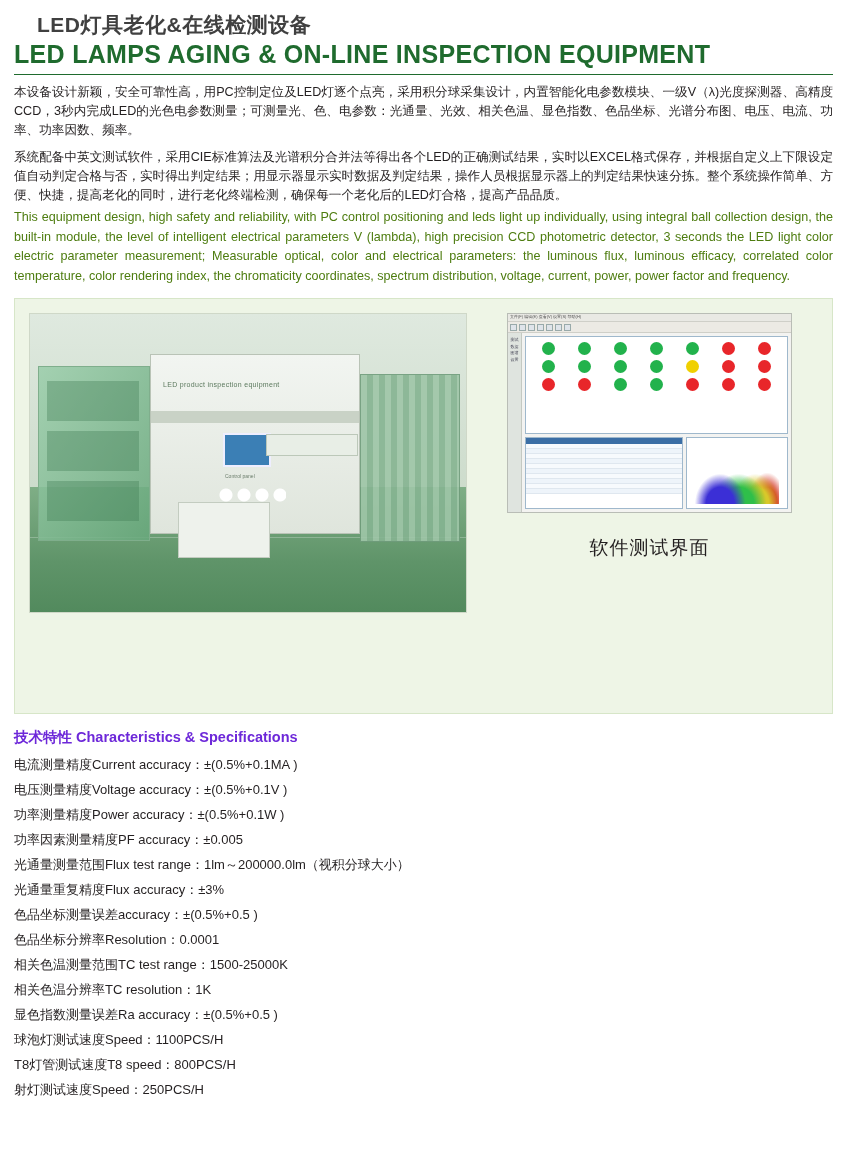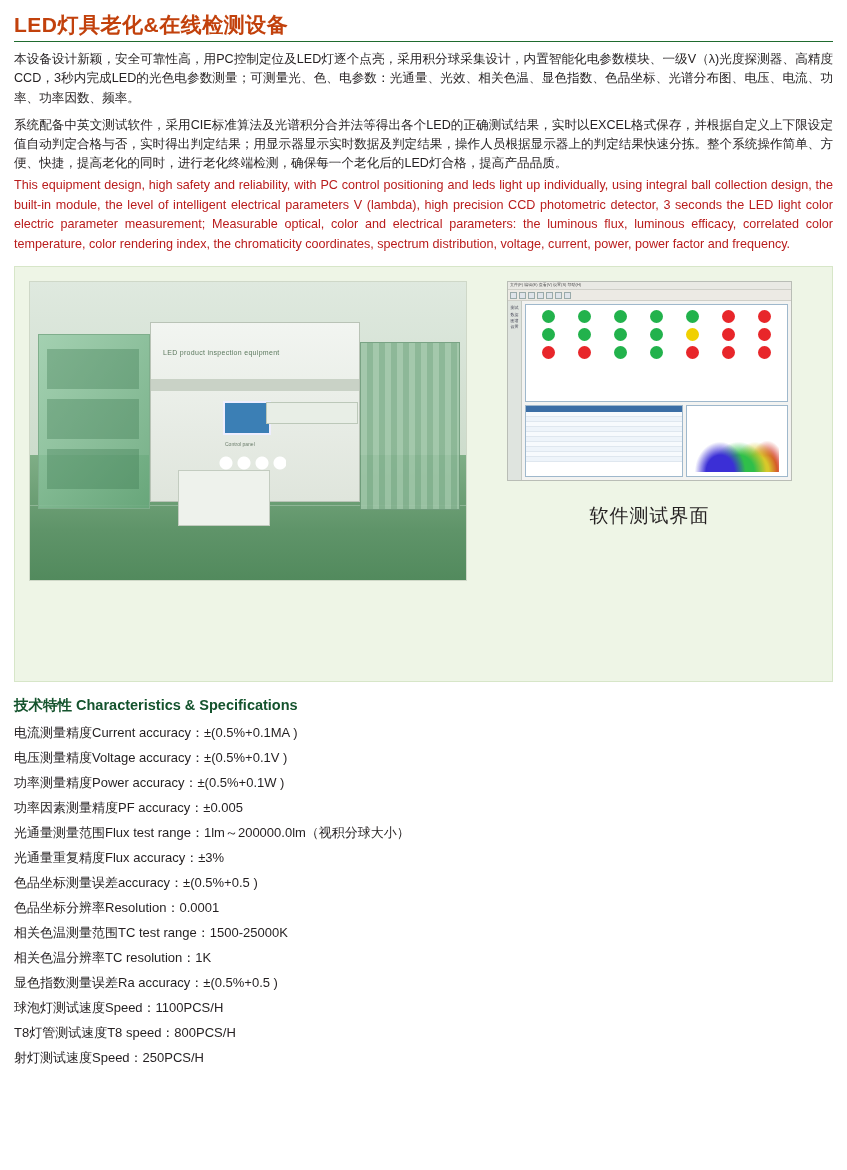--- a/index.html
+++ b/index.html
@@ -12,23 +12,24 @@
     color: #231f20;
     position: relative;
     overflow: hidden;
   }
   .page { padding: 12px 14px 0 14px; }
 
   
   .title-cn {
     font-size: 21px;
     font-weight: bold;
-    color: #c2410c;
+    color: #404040;
     letter-spacing: 0.5px;
     line-height: 1.25;
+    margin-left: 23px;
   }
   .title-en {
     font-size: 25px;
     font-weight: bold;
     color: #1f6b2e;
     letter-spacing: 0.3px;
     line-height: 1.25;
     margin-top: 1px;
   }
   .title-rule {
@@ -42,21 +43,21 @@
     font-size: 12.6px;
     line-height: 1.52;
     text-align: justify;
     color: #231f20;
     margin: 8px 0 1px 0;
   }
   .para-en {
     font-size: 12.6px;
     line-height: 1.55;
     text-align: justify;
-    color: #b91c1c;
+    color: #4d7c0f;
     margin: 3px 0 8px 0;
   }
 
   
   .panel {
     margin-top: 12px;
     background: #eef5e6;
     border: 1px solid #d7e6c8;
     height: 416px;
     position: relative;
@@ -135,37 +136,38 @@
     font-size: 19px;
     color: #231f20;
     letter-spacing: 1px;
   }
 
   
   .spec-wrap { margin-top: 14px; }
   .spec-title {
     font-size: 14.5px;
     font-weight: bold;
-    color: #14532d;
+    color: #6d28d9;
     margin-bottom: 6px;
   }
   .spec-item {
     font-size: 13px;
     line-height: 1.92;
     color: #231f20;
     white-space: nowrap;
   }
 </style>
 </head>
 <body>
 
 <div class="page">
 
   <div>
     <div class="title-cn">LED灯具老化&amp;在线检测设备</div>
+    <div class="title-en">LED LAMPS AGING &amp; ON-LINE INSPECTION EQUIPMENT</div>
   </div>
   <div class="title-rule"></div>
 
   <p class="para">本设备设计新颖，安全可靠性高，用PC控制定位及LED灯逐个点亮，采用积分球采集设计，内置智能化电参数模块、一级V（λ)光度探测器、高精度CCD，3秒内完成LED的光色电参数测量；可测量光、色、电参数：光通量、光效、相关色温、显色指数、色品坐标、光谱分布图、电压、电流、功率、功率因数、频率。</p>
   <p class="para">系统配备中英文测试软件，采用CIE标准算法及光谱积分合并法等得出各个LED的正确测试结果，实时以EXCEL格式保存，并根据自定义上下限设定值自动判定合格与否，实时得出判定结果；用显示器显示实时数据及判定结果，操作人员根据显示器上的判定结果快速分拣。整个系统操作简单、方便、快捷，提高老化的同时，进行老化终端检测，确保每一个老化后的LED灯合格，提高产品品质。</p>
   <p class="para-en">This equipment design, high safety and reliability, with PC control positioning and leds light up individually, using integral ball collection design, the built-in module, the level of intelligent electrical parameters V (lambda), high precision CCD photometric detector, 3 seconds the LED light color electric parameter measurement; Measurable optical, color and electrical parameters: the luminous flux, luminous efficacy, correlated color temperature, color rendering index, the chromaticity coordinates, spectrum distribution, voltage, current, power, power factor and frequency.</p>
 
   <div class="panel">
 
     <div class="photo">

